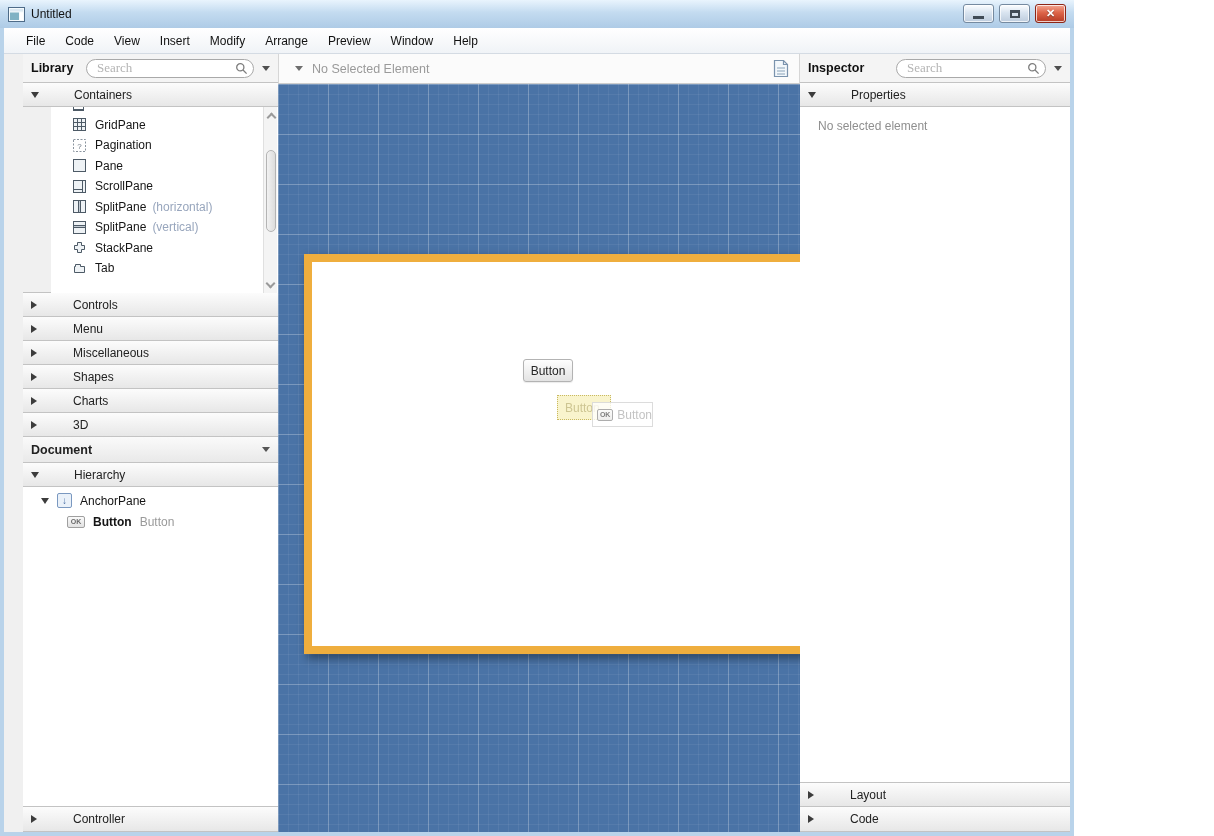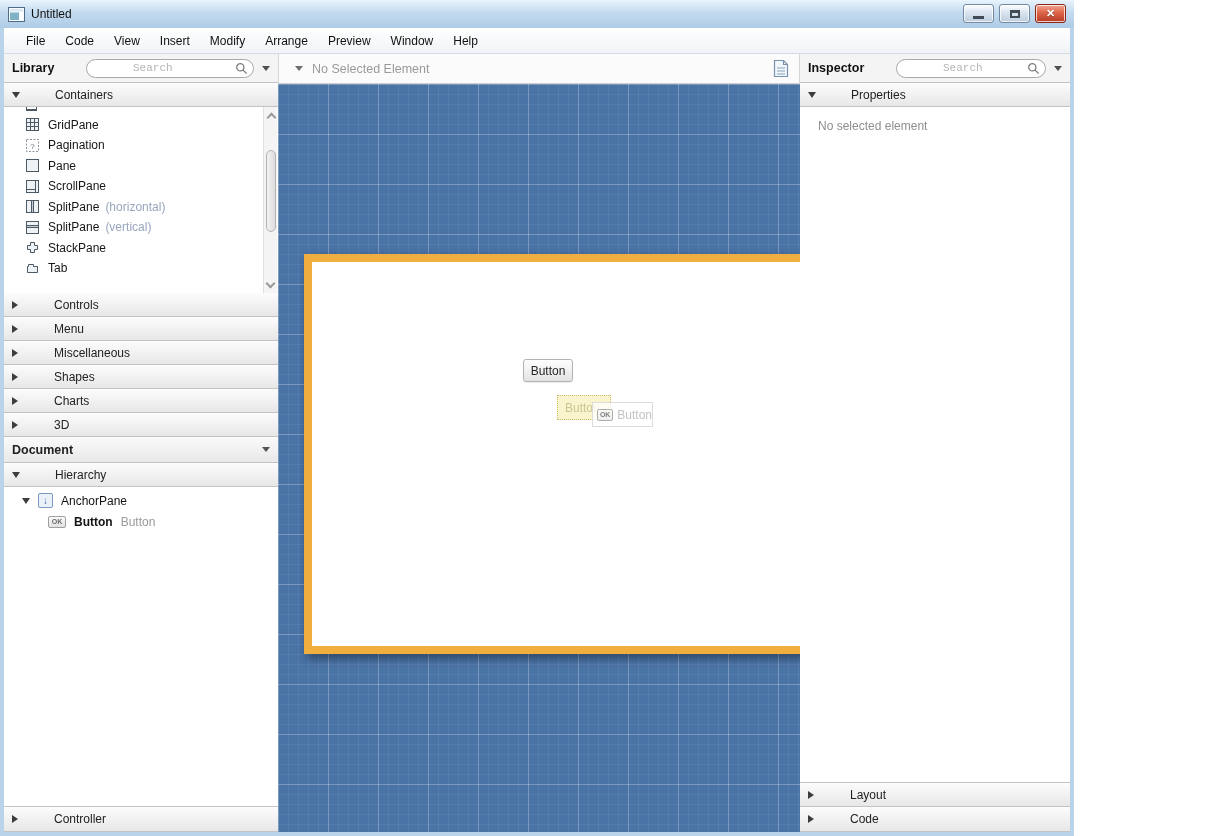--- a/index.html
+++ b/index.html
@@ -27,52 +27,52 @@
 
   
   .menubar { position:absolute; top:28px; left:4px; right:4px; height:26px;
     background:linear-gradient(#ffffff, #f0f3f7); border-bottom:1px solid #d4dbe3;
     display:flex; align-items:center; padding-left:12px; }
   .menu-item { padding:4px 10px; color:#111; cursor:default; }
 
   
   .main { position:absolute; top:54px; left:4px; right:4px; bottom:4px; display:flex; }
   .panel { background:#f0f0f0; display:flex; flex-direction:column; }
-  .panel.left  { width:274px; }
+  .panel.left  { width:274px;padding-left:19px; }
   .panel.right { width:270px; }
   .center { flex:1; display:flex; flex-direction:column; }
 
   
   .panel-top { height:29px; background:#f4f4f4; display:flex; align-items:center;
     padding:0 8px; border-bottom:1px solid #e2e2e2; }
   .panel-top .ptitle { font-weight:bold; font-size:12.5px; color:#111; }
   .search-wrap { margin-left:auto; display:flex; align-items:center; }
   .search-pill { width:168px; height:19px; border:1px solid #a9a9a9; border-radius:10px;
     background:#fff; display:flex; align-items:center; padding:0 5px 0 10px; }
-  .search-pill input { border:none; outline:none; flex:1; font-size:11px;
-    font-family:Liberation Mono, monospace; color:#333; background:transparent; min-width:0;margin-left:36px; }
+  .search-pill input { border:none; outline:none; flex:1; font-size:13px;
+    font-family:Liberation Serif, serif; color:#333; background:transparent; min-width:0; }
   .search-pill input::placeholder { color:#b4b4b4; }
   .dd-arrow { width:0; height:0; border-left:4px solid transparent; border-right:4px solid transparent;
     border-top:5px solid #4f4f4f; margin-left:8px; }
 
   
   .sec { height:25px; background:linear-gradient(#fcfcfc, #e7e7e7);
     border:1px solid #c3c3c3; border-left:none; border-right:none; margin-top:-1px;
     display:flex; align-items:center; padding:0 8px; color:#222;gap:28px; }
   .sec .arr-r { width:0; height:0; border-top:4px solid transparent; border-bottom:4px solid transparent;
     border-left:6px solid #3c3c3c; margin-right:8px; }
   .sec .arr-d { width:0; height:0; border-left:4px solid transparent; border-right:4px solid transparent;
     border-top:6px solid #3c3c3c; margin-right:7px; }
   .sec.doc-style { height:27px; background:linear-gradient(#fafafa,#e9e9e9); }
   .sec.doc-style .ptitle { font-weight:bold; font-size:12.5px; }
   .sec .right-dd { margin-left:auto; width:0; height:0; border-left:4px solid transparent;
     border-right:4px solid transparent; border-top:5px solid #555; }
 
   
-  .lib-list { position:relative; height:186px; background:#fff; overflow:hidden; }
+  .lib-list { position:relative; height:186px; background:#fff; overflow:hidden;margin-left:28px; }
   .lib-rows { position:absolute; top:-13px; left:0; right:15px; }
   .lib-row { height:20.5px; display:flex; align-items:center; padding-left:22px; }
   .lib-row .licon { width:13px; height:13px; margin-right:9px; flex:none; }
   .lib-row .lname { color:#161616; }
   .lib-row .lsuffix { color:#98a6bd; margin-left:6px; }
   .partial-icon { width:11px; height:12px; border-bottom:2px solid #4d5a66;
     border-left:1px solid #4d5a66; border-right:1px solid #4d5a66; }
 
   
   .vscroll { position:absolute; top:0; right:1px; width:14px; bottom:0;

